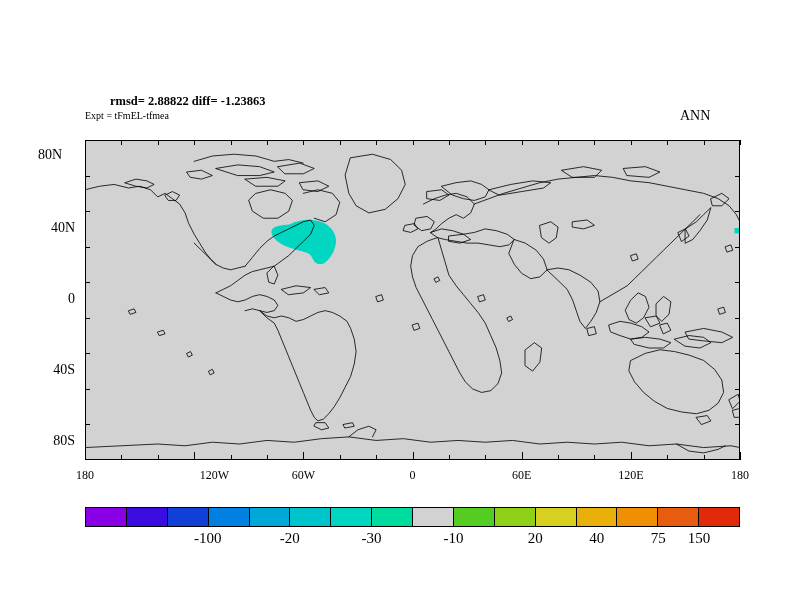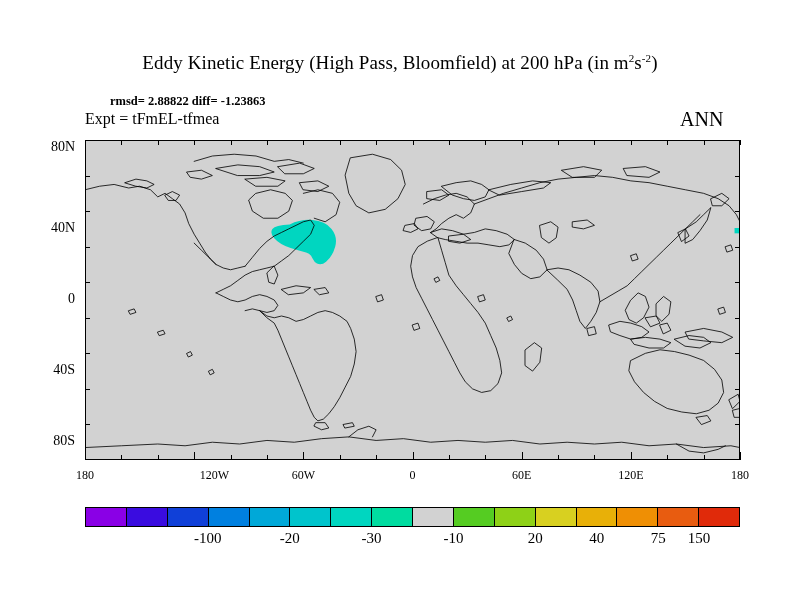--- a/index.html
+++ b/index.html
@@ -13,27 +13,27 @@
   .title{
     position:absolute;left:0;top:52px;width:800px;text-align:center;
     font-size:19px;letter-spacing:.1px;white-space:nowrap;
   }
   .title sup{font-size:11px;vertical-align:super;}
 
   .rmsd{
     position:absolute;left:110px;top:94px;font-size:12.5px;font-weight:bold;white-space:nowrap;
   }
   .expt{
-    position:absolute;left:85px;top:110px;font-size:16px;white-space:nowrap;
+    position:absolute;left:85px;top:110px;font-size:10px;white-space:nowrap;
   }
   .period{
     position:absolute;left:320px;top:108px;font-size:14px;white-space:nowrap;
   }
   .season{
-    position:absolute;left:680px;top:108px;font-size:20px;white-space:nowrap;
+    position:absolute;left:680px;top:108px;font-size:14px;white-space:nowrap;
   }
 
   
   #mapwrap{position:absolute;left:85px;top:140px;width:655px;height:320px;}
   #mapbg{position:absolute;inset:0;background:#d2d2d2;}
   #mapframe{position:absolute;inset:0;border:1px solid #000;box-sizing:border-box;pointer-events:none;}
   #mapsvg{position:absolute;left:0;top:0;width:655px;height:320px;}
 
   
   .tick{position:absolute;background:#000;}
@@ -51,21 +51,20 @@
         display:flex;border:1px solid #000;box-sizing:border-box;}
   #cbar .cell{flex:1 1 0;height:100%;border-right:1px solid #000;box-sizing:border-box;}
   #cbar .cell:last-child{border-right:none;}
   .cblab{position:absolute;font-size:15px;text-align:center;width:70px;top:530px;}
 </style>
 </head>
 <body>
 
 <div id="stage">
 
-  <div class="title"><span>Eddy Kinetic Energy (High Pass, Bloomfield) at 200 hPa (in m</span><sup>2</sup><span>s</span><sup>-2</sup><span>)</span></div>
 
   <div class="rmsd">rmsd= 2.88822 diff= -1.23863</div>
   <div class="expt">Expt = tFmEL-tfmea</div>
   <div class="season">ANN</div>
 
   <div id="mapwrap">
     <div id="mapbg"></div>
 
     <svg id="mapsvg" viewBox="0 0 360 180" preserveAspectRatio="none">
       <g>
@@ -280,21 +279,21 @@
   <div id="xlabels">
       <div class="xlab" style="left: 50px; top: 468px;">180</div>
       <div class="xlab" style="left: 159.167px; top: 468px; text-align: right;">120W</div>
       <div class="xlab" style="left: 268.333px; top: 468px;">60W</div>
       <div class="xlab" style="left: 377.5px; top: 468px;">0</div>
       <div class="xlab" style="left: 486.667px; top: 468px;">60E</div>
       <div class="xlab" style="left: 595.833px; top: 468px;">120E</div>
       <div class="xlab" style="left: 705px; top: 468px;">180</div>
     </div>
   <div id="ylabels">
-      <div class="ylab" style="left: 25px; top: 139px;">80N</div>
+      <div class="ylab" style="left: 25px; top: 147px; text-align: center;">80N</div>
       <div class="ylab" style="left: 25px; top: 219.889px;">40N</div>
       <div class="ylab" style="left: 25px; top: 291px;">0</div>
       <div class="ylab" style="left: 25px; top: 362.111px;">40S</div>
       <div class="ylab" style="left: 25px; top: 433.222px;">80S</div>
     </div>
 
   <div id="cbar">
       <div class="cell" style="background: rgb(138, 0, 230);"></div>
       <div class="cell" style="background: rgb(58, 12, 224);"></div>
       <div class="cell" style="background: rgb(16, 64, 216);"></div>

